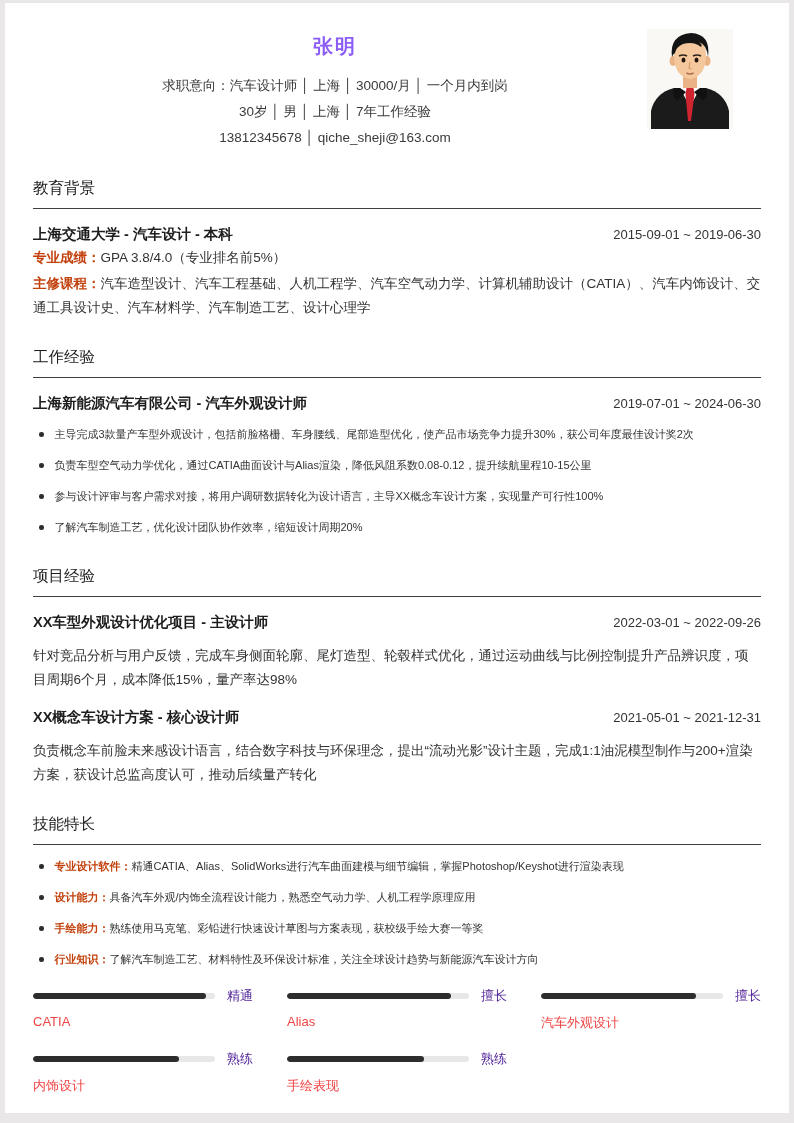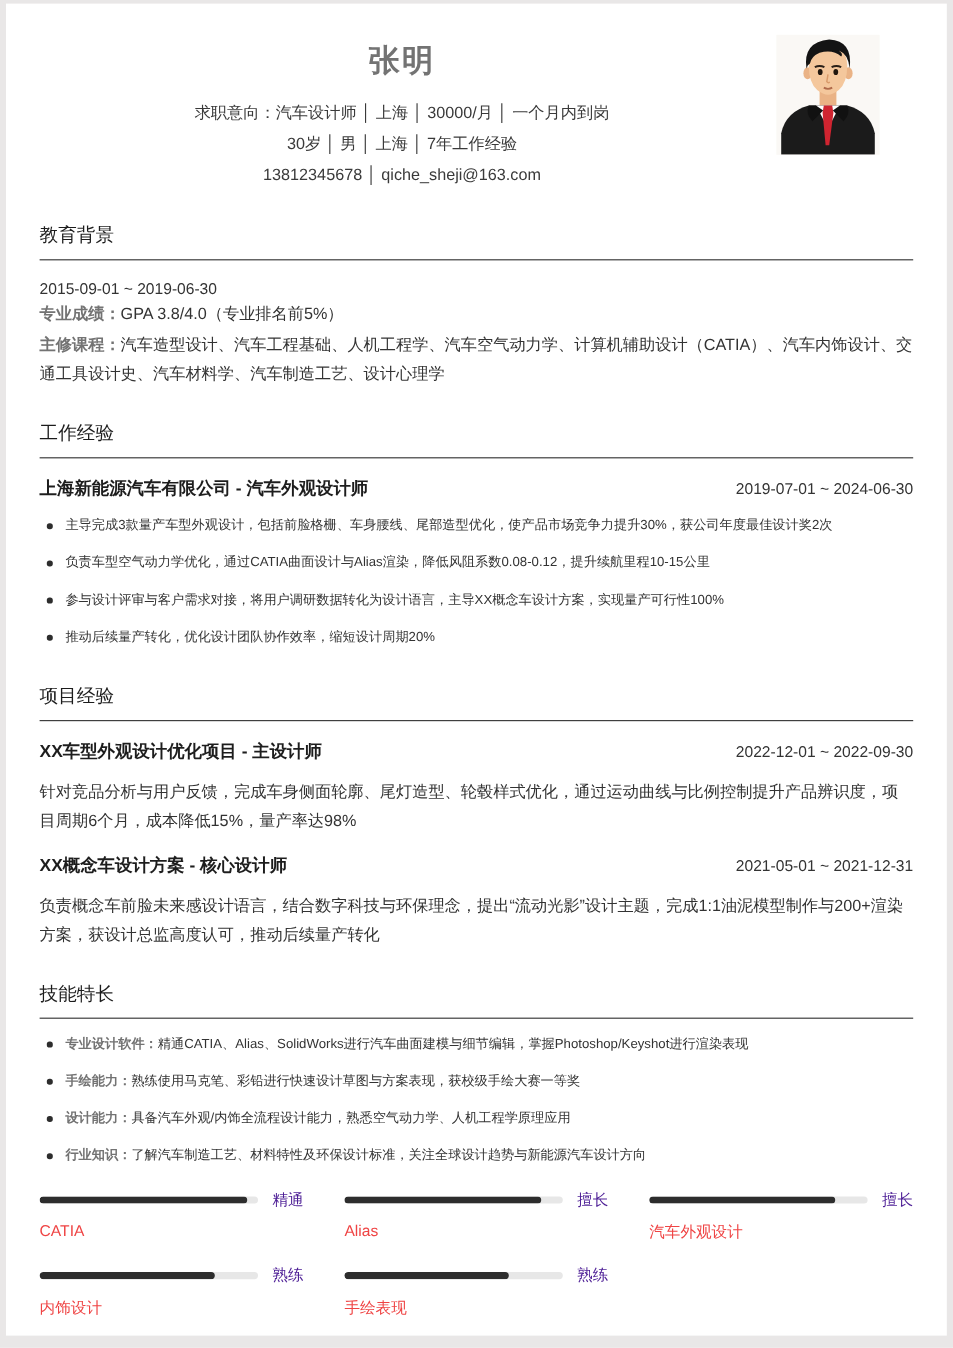--- a/index.html
+++ b/index.html
@@ -17,23 +17,23 @@
     color: #2e2e2e;
   }
   
   .header {
     display: flex;
     justify-content: space-between;
     padding: 22px 56px 0 28px;
   }
   .header-left { width: 604px; text-align: center; }
   .name {
-    font-size: 26px;
+    font-size: 20px;
     font-weight: 700;
-    color: #737373;
+    color: #8b5cf6;
     letter-spacing: 2px;
     margin-top: 8px;
     margin-bottom: 13px;
   }
   .meta-line {
     font-size: 13.5px;
     color: #3a3a3a;
     line-height: 26px;
   }
   .photo {
@@ -61,21 +61,21 @@
     margin-top: 16px;
   }
   .entry-title { font-size: 14.5px; font-weight: 700; color: #1d1d1d; }
   .entry-date { font-size: 13px; color: #333; }
   .kv {
     font-size: 13.5px;
     color: #333;
     line-height: 24px;
     margin-top: 2px;
   }
-  .kv-label { font-weight: 700; color: #737373; }
+  .kv-label { font-weight: 700; color: #c2410c; }
   .para {
     font-size: 13.5px;
     color: #333;
     line-height: 24px;
     margin-top: 12px;
   }
   ul.blist { list-style: none; margin-top: 10px; }
   ul.blist li {
     display: flex;
     gap: 11px;
@@ -155,20 +155,21 @@
         <path d="M43,33 L42,39 Q43,40.5 44.5,39.5" stroke="#d89a6a" stroke-width="1.2" fill="none"></path>
 
         <path d="M39.5,44 Q43,46 46.5,44" stroke="#b06a4a" stroke-width="1.5" fill="none"></path>
       </svg>
     </div>
   </div>
 
   <div class="section">
     <div class="sec-title">教育背景</div>
     <div class="entry-head">
+      <span class="entry-title">上海交通大学 - 汽车设计 - 本科</span>
       <span class="entry-date">2015-09-01 ~ 2019-06-30</span>
     </div>
     <div class="kv">
       <span class="kv-label">专业成绩：</span><span>GPA 3.8/4.0（专业排名前5%）</span>
     </div>
     <div class="kv">
       <span class="kv-label">主修课程：</span><span>汽车造型设计、汽车工程基础、人机工程学、汽车空气动力学、计算机辅助设计（CATIA）、汽车内饰设计、交通工具设计史、汽车材料学、汽车制造工艺、设计心理学</span>
     </div>
   </div>
 
@@ -186,53 +187,53 @@
       <li>
           <span class="dot"></span>
           <span>负责车型空气动力学优化，通过CATIA曲面设计与Alias渲染，降低风阻系数0.08-0.12，提升续航里程10-15公里</span>
         </li>
       <li>
           <span class="dot"></span>
           <span>参与设计评审与客户需求对接，将用户调研数据转化为设计语言，主导XX概念车设计方案，实现量产可行性100%</span>
         </li>
       <li>
           <span class="dot"></span>
-          <span>推动后续量产转化，优化设计团队协作效率，缩短设计周期20%</span>
+          <span>了解汽车制造工艺，优化设计团队协作效率，缩短设计周期20%</span>
         </li>
     </ul>
   </div>
 
   <div class="section">
     <div class="sec-title">项目经验</div>
     <div class="entry-head">
       <span class="entry-title">XX车型外观设计优化项目 - 主设计师</span>
-      <span class="entry-date">2022-12-01 ~ 2022-09-30</span>
+      <span class="entry-date">2022-03-01 ~ 2022-09-26</span>
     </div>
     <div class="para">针对竞品分析与用户反馈，完成车身侧面轮廓、尾灯造型、轮毂样式优化，通过运动曲线与比例控制提升产品辨识度，项目周期6个月，成本降低15%，量产率达98%</div>
     <div class="entry-head">
       <span class="entry-title">XX概念车设计方案 - 核心设计师</span>
       <span class="entry-date">2021-05-01 ~ 2021-12-31</span>
     </div>
     <div class="para">负责概念车前脸未来感设计语言，结合数字科技与环保理念，提出“流动光影”设计主题，完成1:1油泥模型制作与200+渲染方案，获设计总监高度认可，推动后续量产转化</div>
   </div>
 
   <div class="section">
     <div class="sec-title">技能特长</div>
     <ul class="blist">
       <li>
           <span class="dot"></span>
           <span><span class="kv-label">专业设计软件：</span><span>精通CATIA、Alias、SolidWorks进行汽车曲面建模与细节编辑，掌握Photoshop/Keyshot进行渲染表现</span></span>
         </li>
       <li>
           <span class="dot"></span>
+          <span><span class="kv-label">设计能力：</span><span>具备汽车外观/内饰全流程设计能力，熟悉空气动力学、人机工程学原理应用</span></span>
+        </li>
+      <li>
+          <span class="dot"></span>
           <span><span class="kv-label">手绘能力：</span><span>熟练使用马克笔、彩铅进行快速设计草图与方案表现，获校级手绘大赛一等奖</span></span>
-        </li>
-      <li>
-          <span class="dot"></span>
-          <span><span class="kv-label">设计能力：</span><span>具备汽车外观/内饰全流程设计能力，熟悉空气动力学、人机工程学原理应用</span></span>
         </li>
       <li>
           <span class="dot"></span>
           <span><span class="kv-label">行业知识：</span><span>了解汽车制造工艺、材料特性及环保设计标准，关注全球设计趋势与新能源汽车设计方向</span></span>
         </li>
     </ul>
     <div class="bars">
       <div class="bar-item">
         <div class="bar-row">
           <div class="bar-track">

